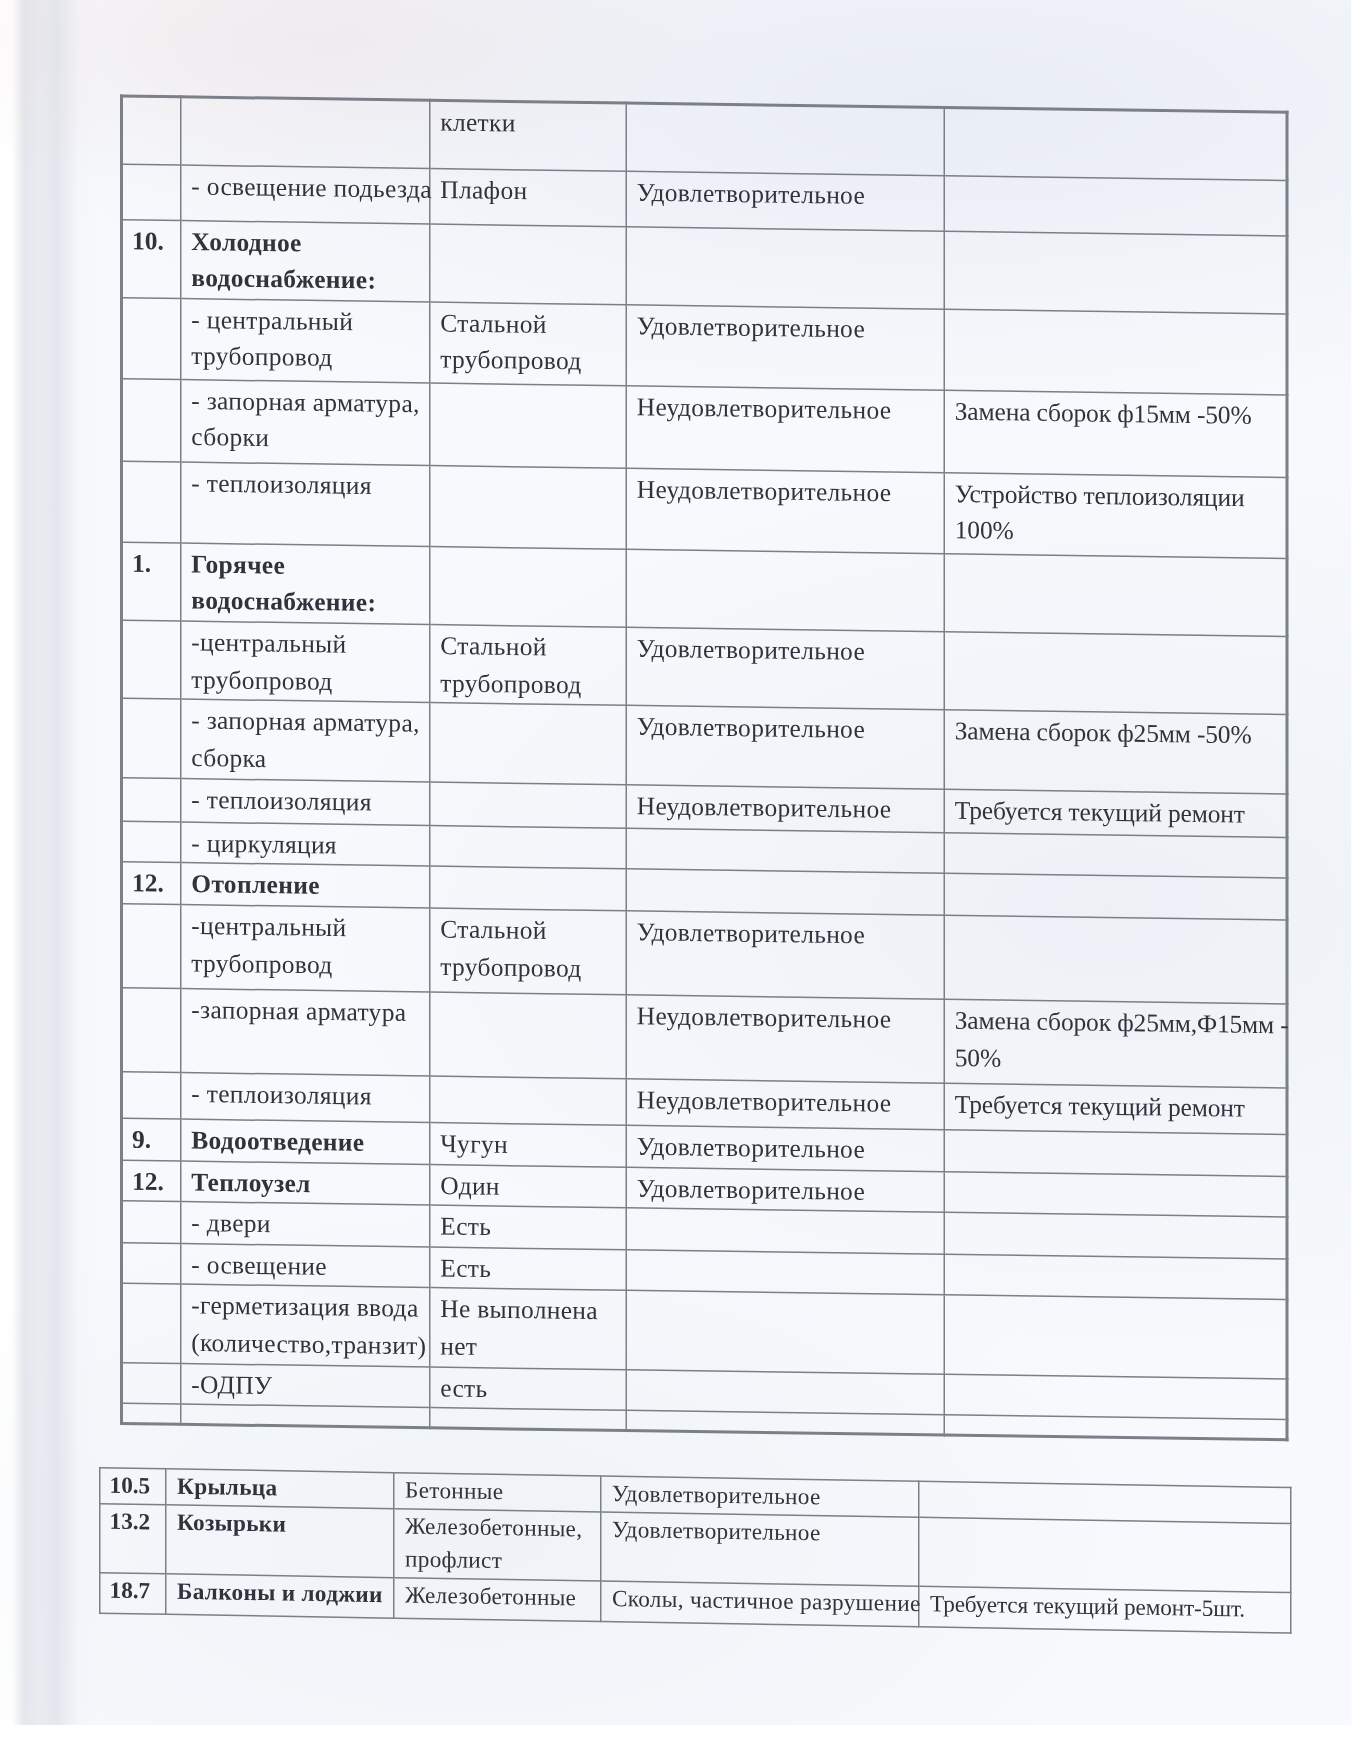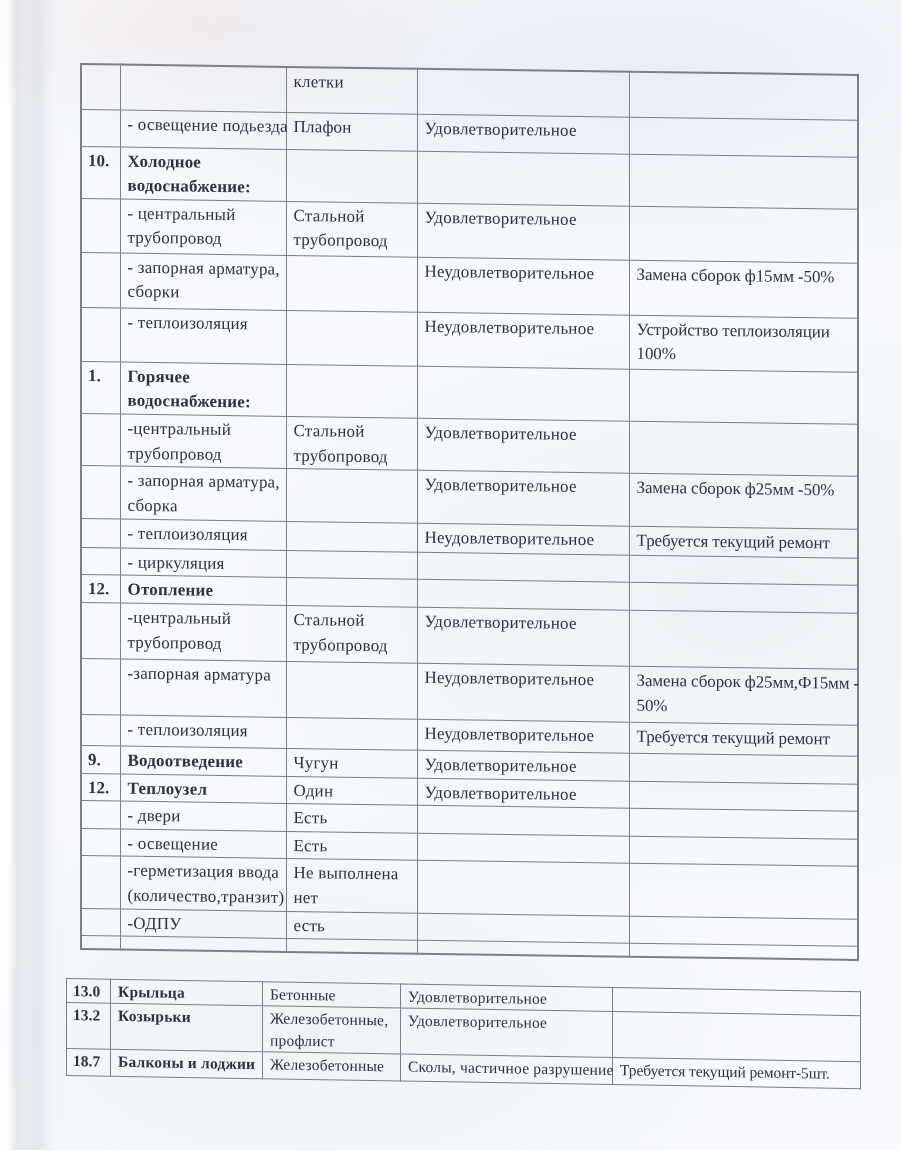--- a/index.html
+++ b/index.html
@@ -235,21 +235,21 @@
   <table id="t2" class="paper-table">
     <colgroup>
         <col style="width: 44px;">
         <col style="width: 152px;">
         <col style="width: 138px;">
         <col style="width: 212px;">
         <col style="width: 248px;">
       </colgroup>
     <tbody>
         <tr style="height: 22px;">
-          <td class="c0 sec">13.0</td>
+          <td class="c0 sec">10.5</td>
           <td class="c1 sec">Крыльца</td>
           <td class="c2">Бетонные</td>
           <td class="c3">Удовлетворительное</td>
           <td class="c4"></td>
         </tr>
         <tr style="height: 46px;">
           <td class="c0 sec">13.2</td>
           <td class="c1 sec">Козырьки</td>
           <td class="c2">Железобетонные,
 профлист</td>

